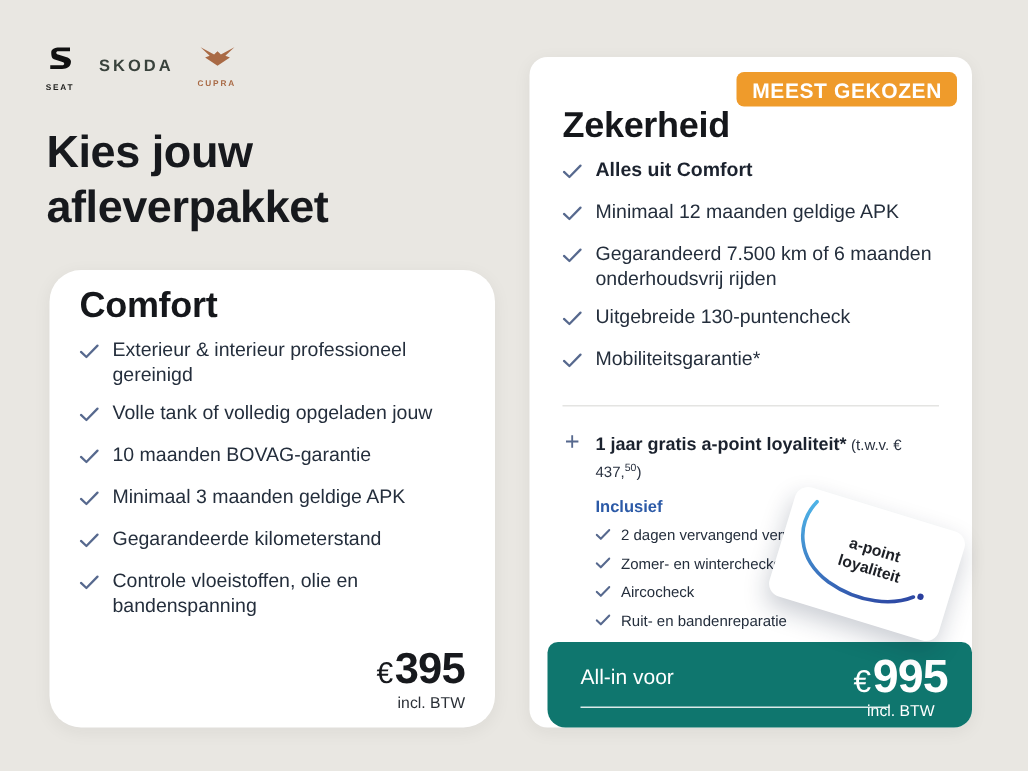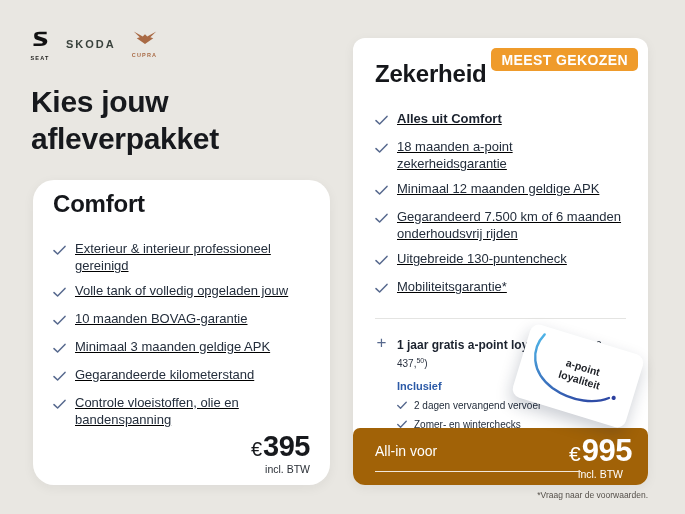--- a/index.html
+++ b/index.html
@@ -17,27 +17,27 @@
   
   .page-title { position:absolute; left:31px; top:83px; font-size:30px; line-height:37px;
     font-weight:700; color:#17191d; letter-spacing:-0.3px; width:310px; }
 
   
   .card { position:absolute; background:#fff; border-radius:12px; box-shadow:0 3px 12px rgba(40,40,40,0.06); }
   .card-comfort { left:33px; top:180px; width:297px; height:305px; padding:8px 20px;border-radius:21px; }
   .card-zekerheid { left:353px; top:38px; width:295px; height:447px; padding:18px 22px 0; }
   .card-title { font-size:24px; font-weight:700; color:#15171b; letter-spacing:-0.2px; }
   .card-comfort .card-title { margin-top:2px; }
-  .card-zekerheid .card-title { margin-top:4px; }
+  .card-zekerheid .card-title { margin-top:14px; }
 
   .badge { position:absolute; top:10px; right:10px; background:#ef9b2b; color:#fff;
     font-size:14px; font-weight:700; letter-spacing:0.4px; padding:4px 10px 3px; border-radius:5px; }
 
   
-  ul.features { list-style:none; margin-top:22px;text-decoration:underline; }
+  ul.features { list-style:none; margin-top:6px; }
   ul.features li { display:flex; align-items:flex-start; gap:9px; margin-bottom:8px;
     font-size:13px; line-height:17px; color:#242e3c; }
   ul.features li .chk { flex:0 0 13px; margin-top:3px; }
   ul.features li.bold span.txt { font-weight:700; color:#1b222e; }
   ul.features li span.txt { max-width:228px; }
 
   
   .price-block { position:absolute; right:20px; bottom:10px; text-align:right; color:#17191d; }
   .price-line .cur { font-size:20px; font-weight:500; margin-right:1px; }
   .price-line .amt { font-size:29px; font-weight:700; letter-spacing:-0.5px;text-align:center; }
@@ -58,21 +58,21 @@
 
   
   .loyalty-card { position:absolute; left:166px; top:300px; width:118px; height:76px;
     background:#fff; border-radius:9px; transform:rotate(17deg);
     box-shadow:0 7px 16px rgba(20,30,60,0.22); z-index:3; }
   .loyalty-card svg { position:absolute; left:0; top:0; }
   .lc-text { position:absolute; left:40px; top:22px; font-size:10.5px; font-weight:700;
     color:#1d2026; line-height:13px; text-align:center; }
 
   
-  .allin-footer { position:absolute; left:0; right:0; bottom:0; height:57px; background:#a16207;
+  .allin-footer { position:absolute; left:12px; right:0; bottom:0; height:57px; background:#0f766e;
     border-radius:7px 7px 12px 12px; z-index:2; color:#fff; }
   .allin-label { position:absolute; left:22px; top:15px; font-size:14px; }
   .allin-line { position:absolute; left:22px; top:43px; width:206px; height:1px; background:rgba(255,255,255,0.85); }
   .allin-price { position:absolute; right:16px; top:5px; text-align:center; }
   .allin-price .cur { font-size:21px; font-weight:500; margin-right:1px; }
   .allin-price .amt { font-size:31px; font-weight:700; letter-spacing:-0.5px; }
   .allin-note { font-size:10.5px; margin-top:-1px; }
 
   .footnote { position:absolute; left:353px; top:490px; width:295px; text-align:right;
     font-size:8.5px; color:#55504a; }
@@ -156,26 +156,20 @@
 
   <div class="card card-zekerheid">
     <div class="badge">MEEST GEKOZEN</div>
     <h2 class="card-title">Zekerheid</h2>
     <ul class="features">
       <li class="bold">
         <span class="chk"><svg width="13" height="11" viewBox="0 0 13 11">
               <path d="M1 5.6 L4.6 9 L12 1.4" stroke="#57698e" stroke-width="1.5" fill="none" stroke-linecap="round" stroke-linejoin="round"></path>
             </svg></span>
         <span class="txt">Alles uit Comfort</span>
-      </li>
-      <li>
-        <span class="chk"><svg width="13" height="11" viewBox="0 0 13 11">
-              <path d="M1 5.6 L4.6 9 L12 1.4" stroke="#57698e" stroke-width="1.5" fill="none" stroke-linecap="round" stroke-linejoin="round"></path>
-            </svg></span>
-        <span class="txt">18 maanden a-point zekerheidsgarantie</span>
       </li>
       <li>
         <span class="chk"><svg width="13" height="11" viewBox="0 0 13 11">
               <path d="M1 5.6 L4.6 9 L12 1.4" stroke="#57698e" stroke-width="1.5" fill="none" stroke-linecap="round" stroke-linejoin="round"></path>
             </svg></span>
         <span class="txt">Minimaal 12 maanden geldige APK</span>
       </li>
       <li>
         <span class="chk"><svg width="13" height="11" viewBox="0 0 13 11">
               <path d="M1 5.6 L4.6 9 L12 1.4" stroke="#57698e" stroke-width="1.5" fill="none" stroke-linecap="round" stroke-linejoin="round"></path>
@@ -255,15 +249,14 @@
       <div class="allin-line"></div>
       <div class="allin-price">
         <div>
           <span class="cur">€</span><span class="amt">995</span>
         </div>
         <div class="allin-note">incl. BTW</div>
       </div>
     </div>
   </div>
 
-  <div class="footnote">*Vraag naar de voorwaarden.</div>
 
 </div>
 
 </body></html>

